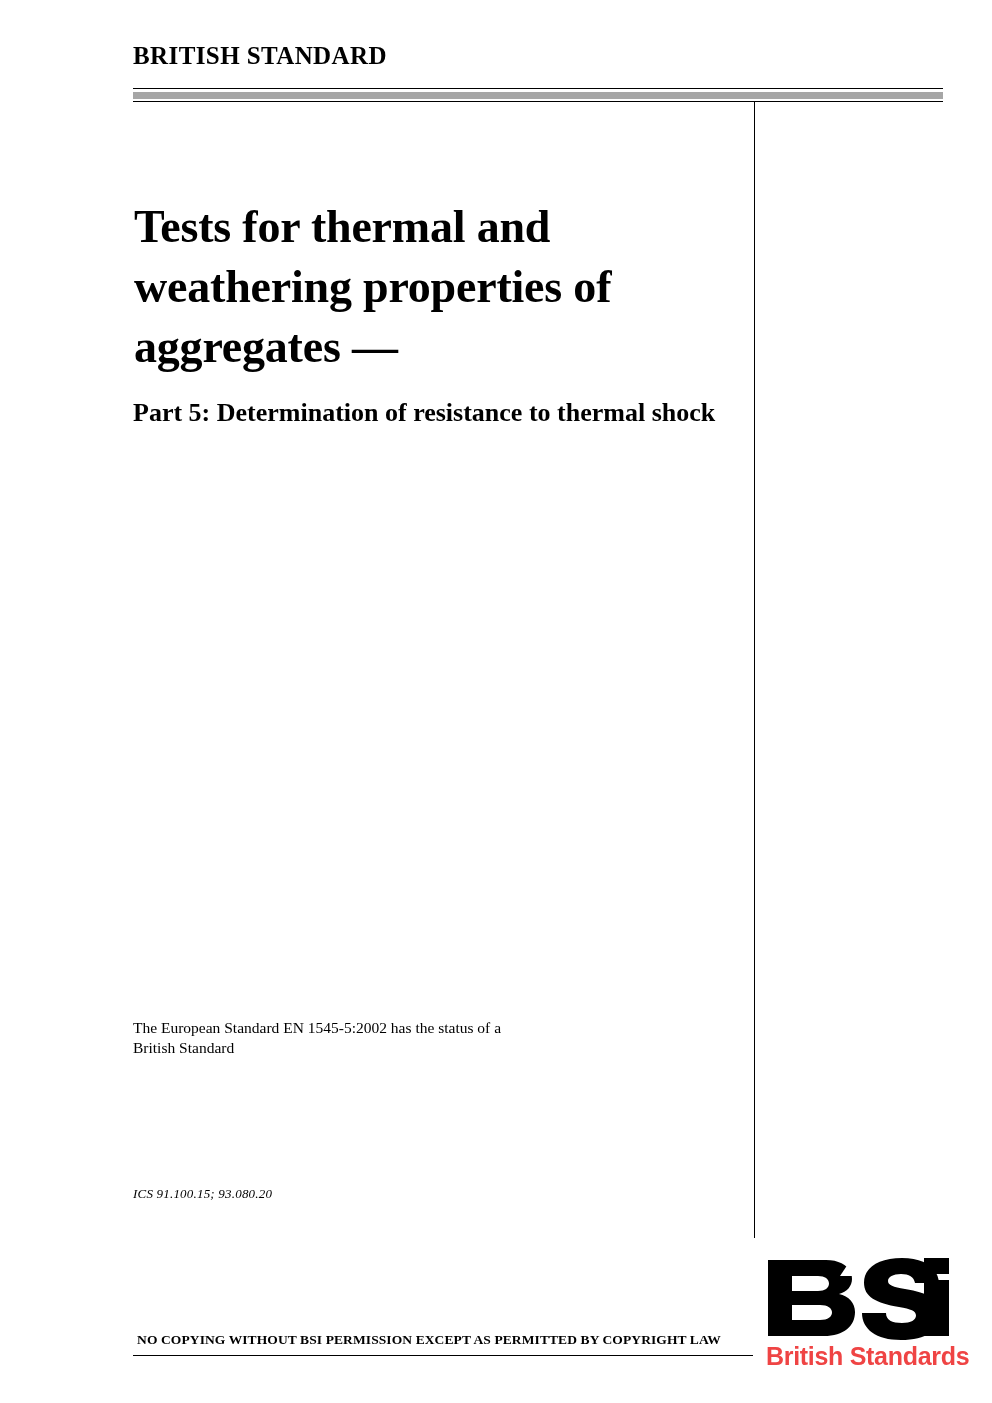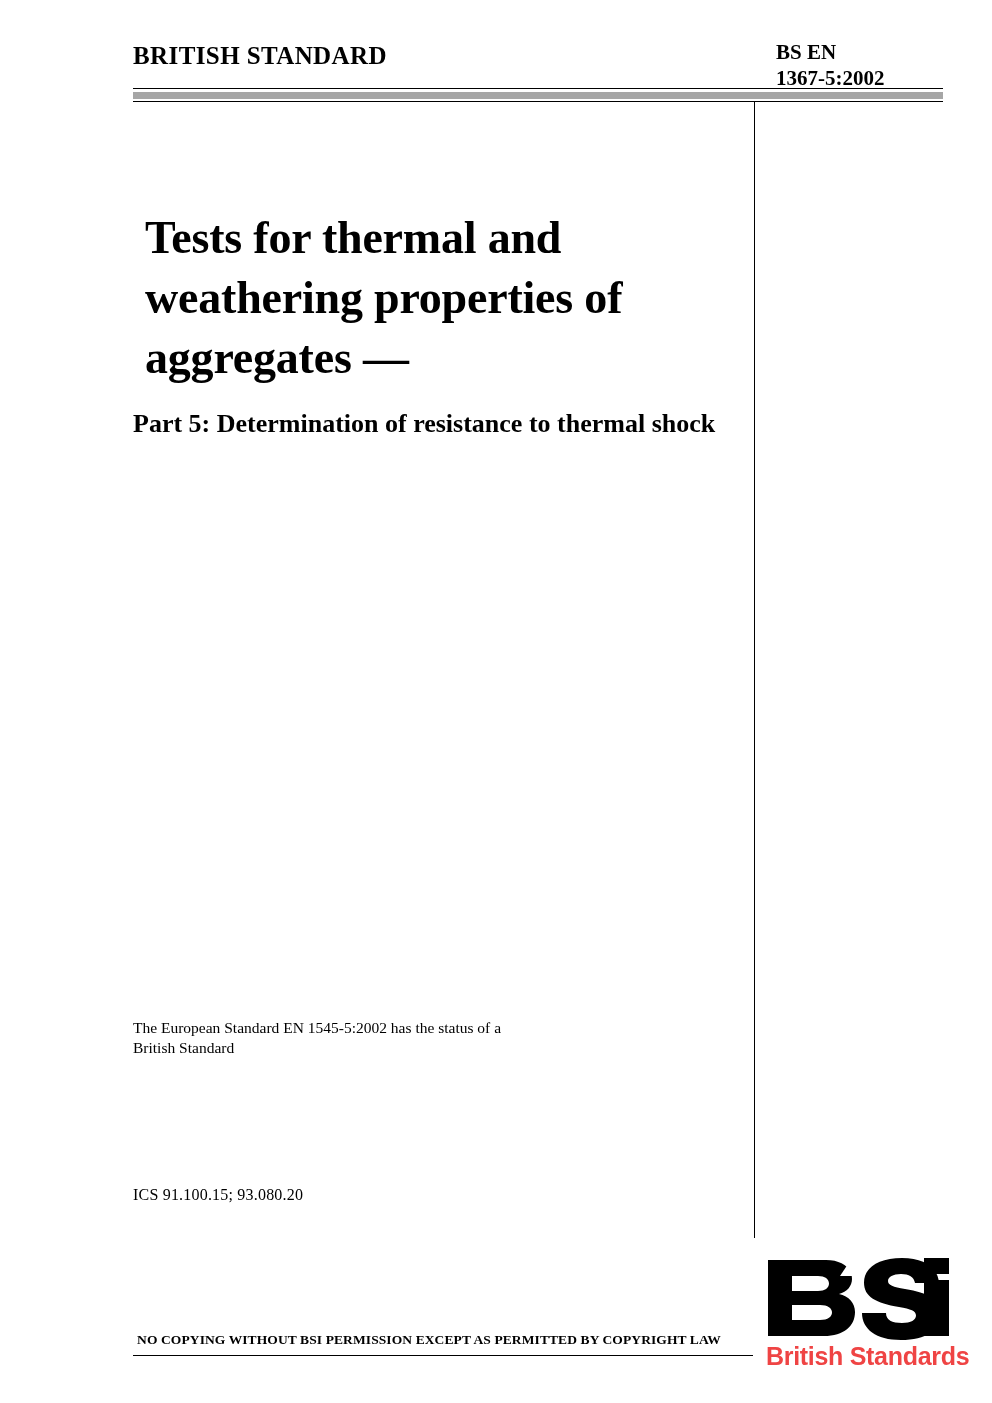--- a/index.html
+++ b/index.html
@@ -90,21 +90,21 @@
     left: 133px;
     top: 196px;
     width: 600px;
   }
   .doc-title {
     font-family: "Liberation Serif", serif;
     font-weight: bold;
     font-size: 46px;
     line-height: 60px;
     letter-spacing: -0.2px;
-    margin: 12px;
+    margin: 1px;
   }
   .doc-subtitle {
     font-family: "Liberation Serif", serif;
     font-weight: bold;
     font-size: 26px;
     line-height: 32px;
     margin: 20px 0 0 0;
   }
 
   
@@ -118,22 +118,23 @@
     line-height: 20px;
     white-space: pre-line;
   }
 
   
   .ics {
     position: absolute;
     left: 133px;
     top: 1186px;
     font-family: "Liberation Serif", serif;
-    font-size: 16px;
+    font-size: 13px;
     letter-spacing: 0.2px;
+    font-style: italic;
   }
 
   
   .footer-rule {
     position: absolute;
     left: 133px;
     top: 1355px;
     width: 620px;
     height: 1px;
     background: #000000;
@@ -170,22 +171,20 @@
     color: #ef4444;
   }
 </style>
 </head>
 <body>
 
 <div class="page">
 
   <div class="header">
     <div class="header-title">BRITISH STANDARD</div>
-    <div class="header-ref">BS EN
-1367-5:2002</div>
   </div>
 
   <div class="rule-thin-top"></div>
   <div class="rule-thick"></div>
   <div class="rule-thin-bottom"></div>
 
   <div class="v-divider"></div>
 
   <div class="title-block">
     <h1 class="doc-title">Tests for thermal and weathering properties of aggregates —</h1>

